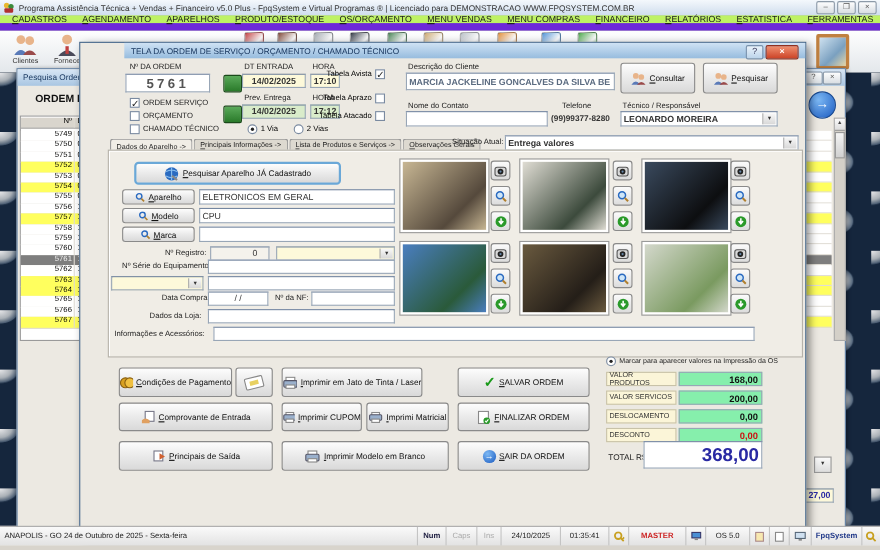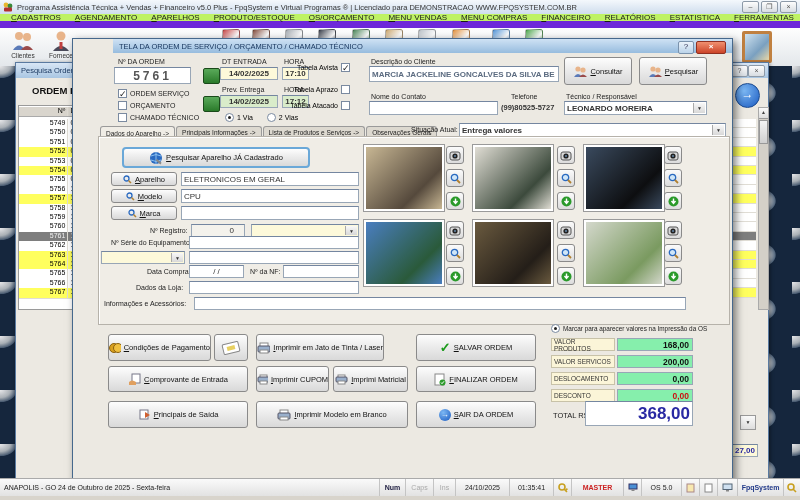--- a/index.html
+++ b/index.html
@@ -361,21 +361,21 @@
           <path d="M1 12 q4 -6 8 0z" fill="#5a7ab8"></path>
           <circle cx="10" cy="5" r="2.6" fill="#e8b48a"></circle>
           <path d="M6 12 q4 -5 8 0z" fill="#9a4a4a"></path>
         </svg>
       <span class="fl">Pesquisar</span>
     </div>
 
     <span class="lbl" style="left:298px;top:54px">Nome do Contato</span>
     <div class="fld" style="left:296px;top:62px;width:129px;height:14px"></div>
     <span class="lbl" style="left:438px;top:54px">Telefone</span>
-    <div style="position:absolute;left:428px;top:64px;width:62px;font-size:7.5px;font-weight:bold;color:#333;white-space:nowrap">(99)80525-5727</div>
+    <div style="position:absolute;left:428px;top:64px;width:62px;font-size:7.5px;font-weight:bold;color:#333;white-space:nowrap">(99)99377-8280</div>
     <span class="lbl" style="left:493px;top:54px">Técnico / Responsável</span>
     <div class="fld" style="left:491px;top:62px;width:143px;height:14px;font-weight:bold">
       <span>LEONARDO MOREIRA</span>
       <span class="ddarrow">▼</span>
     </div>
 
     <div class="tabrow" id="dlg-tabs">
         <span class="tab fl active">Dados do Aparelho -&gt;</span>
         <span class="tab fl">Principais Informações -&gt;</span>
         <span class="tab fl">Lista de Produtos e Serviços -&gt;</span>

